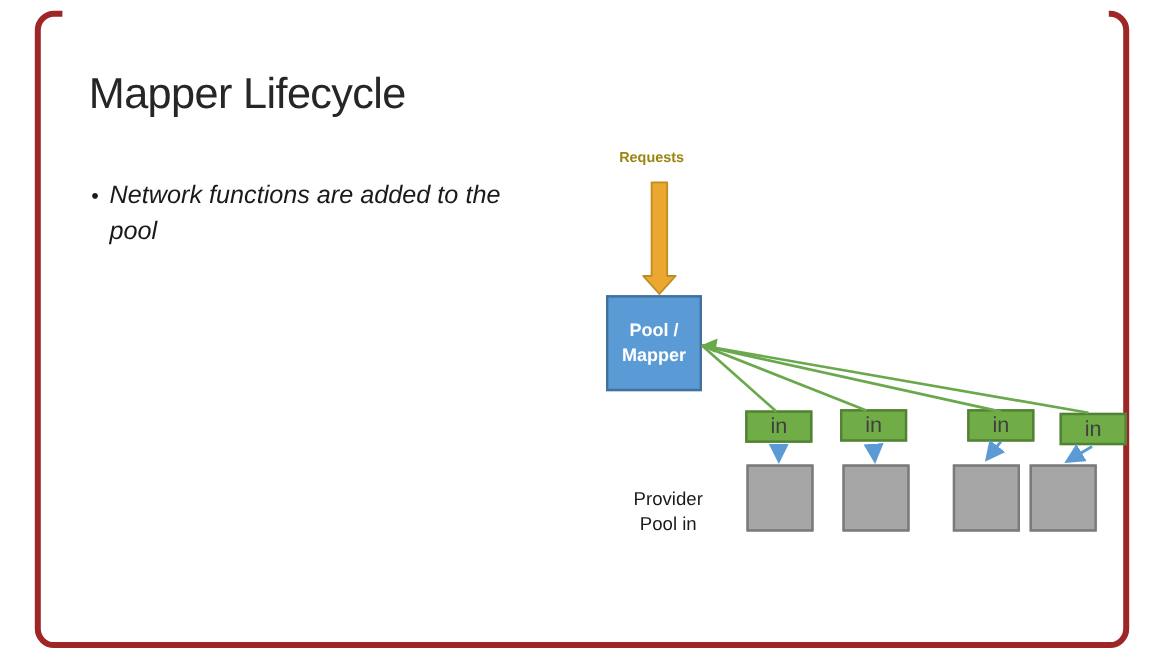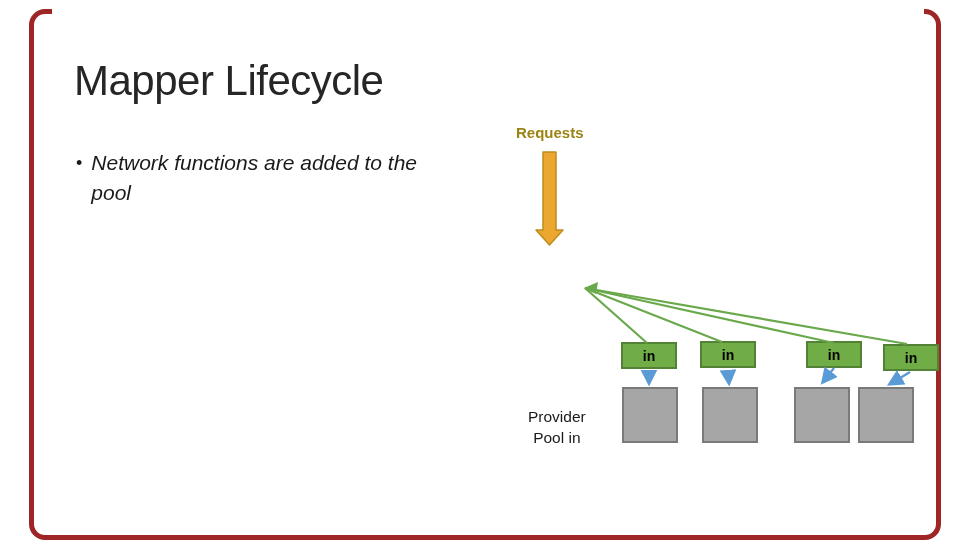--- a/index.html
+++ b/index.html
@@ -4,39 +4,39 @@
 <style>
   html,body{margin:0;padding:0;}
   body{width:960px;height:540px;background:#ffffff;font-family:"Liberation Sans",sans-serif;}
   .slide{position:relative;width:960px;height:540px;background:#fff;overflow:hidden;}
 
   
   .frame{position:absolute;left:29px;top:9px;width:902px;height:521px;
          border:5px solid var(--frame-red,#9E2626);border-radius:16px;z-index:1;}
   .frame-top-cover{position:absolute;left:52px;top:0;width:872px;height:20px;background:#fff;z-index:2;}
 
-  .title{position:absolute;left:74px;top:57px;margin:0;font-size:42px;font-weight:400;
+  .title{position:absolute;left:74px;top:57px;margin:0;font-size:36px;font-weight:400;
          letter-spacing:-0.5px;color:var(--title-text,#262626);z-index:3;}
 
   .bullet{position:absolute;left:76px;top:148px;width:354px;display:flex;gap:9px;
           font-size:21px;line-height:30px;color:var(--body-text,#1A1A1A);z-index:3;}
   .bullet .glyph{flex:0 0 auto;font-size:18px;}
   .bullet .btext{flex:1 1 auto;font-style:italic;}
 
-  .requests{position:absolute;left:516px;top:124px;font-size:15px;font-weight:bold;
+  .requests{position:absolute;left:516px;top:124px;font-size:12px;font-weight:bold;
             color:var(--requests-text,#9C8412);z-index:3;}
 
   .pool-box{position:absolute;left:505px;top:246px;width:76px;height:76px;
             background:var(--blue-fill,#5B9BD5);border:2.5px solid var(--blue-border,#41719C);
             display:flex;flex-direction:column;align-items:center;justify-content:center;
             color:#fff;font-size:15px;font-weight:bold;line-height:21px;z-index:3;}
 
   .in-box{position:absolute;width:52px;height:23px;background:var(--green-fill,#70AD47);
           border:2px solid var(--green-border,#538135);display:flex;align-items:center;justify-content:center;
-          color:#000000;font-size:14px;font-weight:bold;z-index:3;}
+          color:#404040;font-size:18px;font-weight:normal;z-index:3;}
   .in-1{left:621px;top:342px;}
   .in-2{left:700px;top:341px;}
   .in-3{left:806px;top:341px;}
   .in-4{left:883px;top:344px;}
 
   .gray-box{position:absolute;width:52px;height:52px;background:var(--gray-fill,#A6A6A6);
             border:2px solid var(--gray-border,#7A7A7A);z-index:3;}
   .gray-1{left:622px;top:387px;}
   .gray-2{left:702px;top:387px;}
   .gray-3{left:794px;top:387px;}
@@ -57,20 +57,24 @@
 
   <h1 class="title">Mapper Lifecycle</h1>
 
   <div class="bullet">
     <span class="glyph">•</span>
     <span class="btext">Network functions are added to the pool</span>
   </div>
 
   <div class="requests">Requests</div>
 
+  <div class="pool-box">
+    <span>Pool /</span>
+    <span>Mapper</span>
+  </div>
 
   <div class="in-box in-1">in</div>
   <div class="in-box in-2">in</div>
   <div class="in-box in-3">in</div>
   <div class="in-box in-4">in</div>
 
   <div class="gray-box gray-1"></div>
   <div class="gray-box gray-2"></div>
   <div class="gray-box gray-3"></div>
   <div class="gray-box gray-4"></div>

